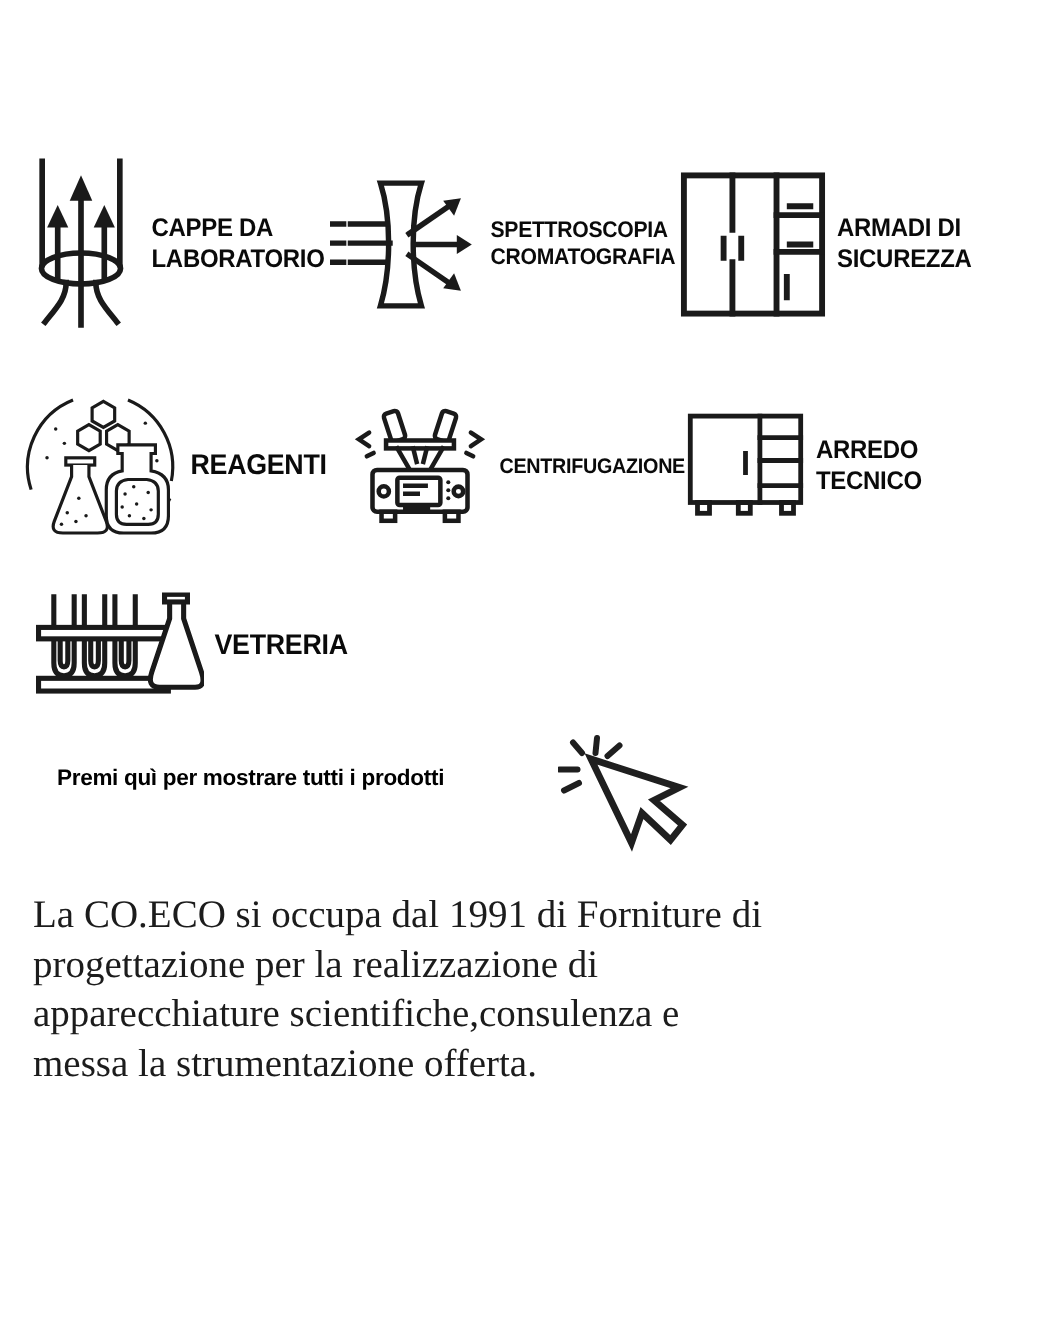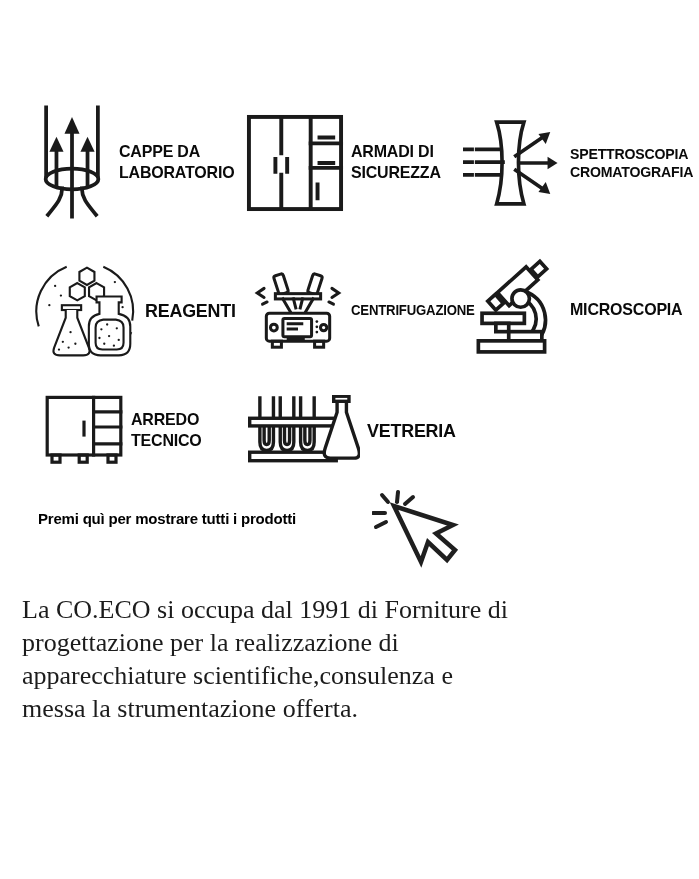--- a/index.html
+++ b/index.html
@@ -4,21 +4,21 @@
 <style>
   html,body{margin:0;padding:0;}
   body{
     width:699px;height:879px;background:#ffffff;overflow:hidden;
     font-family:"Liberation Sans",sans-serif;color:#0b0b0b;position:relative;
   }
   .services{
     display:grid;
     grid-template-columns:206px 225px 254px;
     grid-template-rows:150px 145px 95px;
-    padding:88px 0 0 32px;
+    padding:88px 0 0 14px;
   }
   .svc{display:flex;align-items:center;}
   .svc .iconbox{flex:0 0 auto;color:#1a1a1a;display:block;}
   .svc-label{
     font-weight:bold;white-space:pre-line;line-height:1.22;
     letter-spacing:-0.2px;color:#0a0a0a;
     transform:scaleX(.94);transform-origin:left center;
     margin-left:7px;
   }
   .fs17{font-size:17px}.fs15{font-size:15px}.fs14{font-size:14px}.fs19{font-size:19px}
@@ -50,49 +50,49 @@
       <path class="stk" d="M15,2 V75 M70,2 V75" stroke-width="3.4"></path>
       <ellipse class="stk" cx="42.5" cy="78" rx="28" ry="11" stroke-width="3.4"></ellipse>
       <path class="stk" d="M42.5,118 V27 M26,84 V46 M59,84 V46" stroke-width="3.4"></path>
       <polygon class="fil" points="42.5,12 34.5,30 50.5,30"></polygon>
       <polygon class="fil" points="26,33 18.5,49 33.5,49"></polygon>
       <polygon class="fil" points="59,33 51.5,49 66.5,49"></polygon>
       <path class="stk" d="M32,88 C32,99 25,106 17,116 M53,88 C53,99 60,106 68,116" stroke-width="3.4"></path>
     </svg>
     <div class="svc-label fs17">CAPPE DA
 LABORATORIO</div>
-  </div>
-
-  <div class="svc">
-    <svg class="iconbox" width="98" height="100" viewBox="0 0 100 100" style="margin-left:8px">
-      <rect class="stk" x="3" y="3" width="94" height="94" stroke-width="4.5"></rect>
-      <path class="stk" d="M66,3 V97" stroke-width="4.5"></path>
-      <path class="stk" d="M36,3 V40 M36,62 V97" stroke-width="4.5"></path>
-      <path class="stk" d="M30,46 V59 M42,46 V59" stroke-width="4.5"></path>
-      <path class="stk" d="M66,30 H97 M66,55 H97" stroke-width="4.5"></path>
-      <path class="stk" d="M75,24 H89 M75,50 H89 M73,72 V86" stroke-width="4.5"></path>
-    </svg>
-    <div class="svc-label fs17">ARMADI DI
-SICUREZZA</div>
   </div>
 
   <div class="svc">
     <svg class="iconbox" width="100" height="96" viewBox="0 0 110 96">
       <path class="stk whitefill" d="M37,3 L67,3 C59,28 59,66 67,93 L37,93 C45,66 45,28 37,3 Z" style="fill:#fff"></path>
       <path class="stk" d="M2,33 H10 M2,47 H10 M2,61 H10"></path>
       <path class="stk" d="M15,33 H42 M15,47 H44 M15,61 H42"></path>
       <path class="stk" d="M58,40 L90,18"></path>
       <polygon class="fil" points="96,14 83,16 91,27"></polygon>
       <path class="stk" d="M62,48 H94"></path>
       <polygon class="fil" points="104,48 93,41 93,55"></polygon>
       <path class="stk" d="M58,56 L90,78"></path>
       <polygon class="fil" points="96,82 83,80 91,69"></polygon>
     </svg>
     <div class="svc-label fs15">SPETTROSCOPIA
 CROMATOGRAFIA</div>
+  </div>
+
+  <div class="svc">
+    <svg class="iconbox" width="98" height="100" viewBox="0 0 100 100" style="margin-left:8px">
+      <rect class="stk" x="3" y="3" width="94" height="94" stroke-width="4.5"></rect>
+      <path class="stk" d="M66,3 V97" stroke-width="4.5"></path>
+      <path class="stk" d="M36,3 V40 M36,62 V97" stroke-width="4.5"></path>
+      <path class="stk" d="M30,46 V59 M42,46 V59" stroke-width="4.5"></path>
+      <path class="stk" d="M66,30 H97 M66,55 H97" stroke-width="4.5"></path>
+      <path class="stk" d="M75,24 H89 M75,50 H89 M73,72 V86" stroke-width="4.5"></path>
+    </svg>
+    <div class="svc-label fs17">ARMADI DI
+SICUREZZA</div>
   </div>
 
   <div class="svc">
     <svg class="iconbox" width="106" height="108" viewBox="0 0 110 112">
       <g fill="none" stroke="currentColor" stroke-width="2.2">
         <path d="M36,10 A50,50 0 0 0 7,72"></path>
         <path d="M74,10 A50,50 0 0 1 104,66"></path>
         <path d="M103,78 A50,50 0 0 1 90,96"></path>
         <polygon points="57,11 64.8,15.5 64.8,24.5 57,29 49.2,24.5 49.2,15.5"></polygon>
         <polygon points="47,27 54.8,31.5 54.8,40.5 47,45 39.2,40.5 39.2,31.5"></polygon>
@@ -144,34 +144,20 @@
         <circle class="fil" cx="86" cy="82" r="1.8"></circle>
       <circle class="stk" cx="29" cy="76" r="4.5" stroke-width="3.5"></circle>
       <circle class="stk" cx="95" cy="76" r="4.2" stroke-width="3.5"></circle>
       <path class="stk" d="M48,91 H56 M60,91 H68" stroke-width="2.5"></path>
       <rect class="stk" x="27" y="94" width="12" height="8"></rect>
       <rect class="stk" x="83" y="94" width="12" height="8"></rect>
     </svg>
     <div class="svc-label fs14">CENTRIFUGAZIONE</div>
   </div>
 
-  <div class="svc">
-    <svg class="iconbox" width="92" height="105" viewBox="0 0 100 110" style="margin-left:8px">
-      <path class="stk" d="M58,34 C82,42 88,70 72,88 L64,81 C76,67 72,48 53,41 Z" style="fill:#fff"></path>
-      <rect class="stk" x="12" y="58" width="46" height="11" style="fill:#fff"></rect>
-      <rect class="stk" x="27" y="69" width="14" height="9" style="fill:#fff"></rect>
-      <rect class="stk" x="41" y="78" width="36" height="10" style="fill:#fff"></rect>
-      <rect class="stk" x="8" y="88" width="72" height="12" style="fill:#fff"></rect>
-      <rect class="stk" x="30" y="19" width="42" height="19" transform="rotate(-42 51 29)" style="fill:#fff"></rect>
-      <rect class="stk" x="67" y="5" width="13" height="11" transform="rotate(-42 73 10)" style="fill:#fff"></rect>
-      <rect class="stk" x="21" y="40" width="11" height="13" transform="rotate(-42 26 46)" style="fill:#fff"></rect>
-      <circle class="stk" cx="54" cy="42" r="9.5" style="fill:#fff"></circle>
-    </svg>
-    <div class="svc-label fs17">MICROSCOPIA</div>
-  </div>
 
   <div class="svc">
     <svg class="iconbox" width="80" height="86" viewBox="0 0 100 90" style="margin-left:12px">
       <rect class="stk" x="4" y="3" width="92" height="72" stroke-width="3.6"></rect>
       <path class="stk" d="M62,3 V75" stroke-width="3.6"></path>
       <path class="stk" d="M50,34 V50" stroke-width="3.6"></path>
       <path class="stk" d="M62,21 H96 M62,40 H96 M62,61 H96" stroke-width="3.6"></path>
       <rect class="stk" x="10" y="75" width="10" height="9" stroke-width="3"></rect>
       <rect class="stk" x="44" y="75" width="10" height="9" stroke-width="3"></rect>
       <rect class="stk" x="80" y="75" width="10" height="9" stroke-width="3"></rect>

